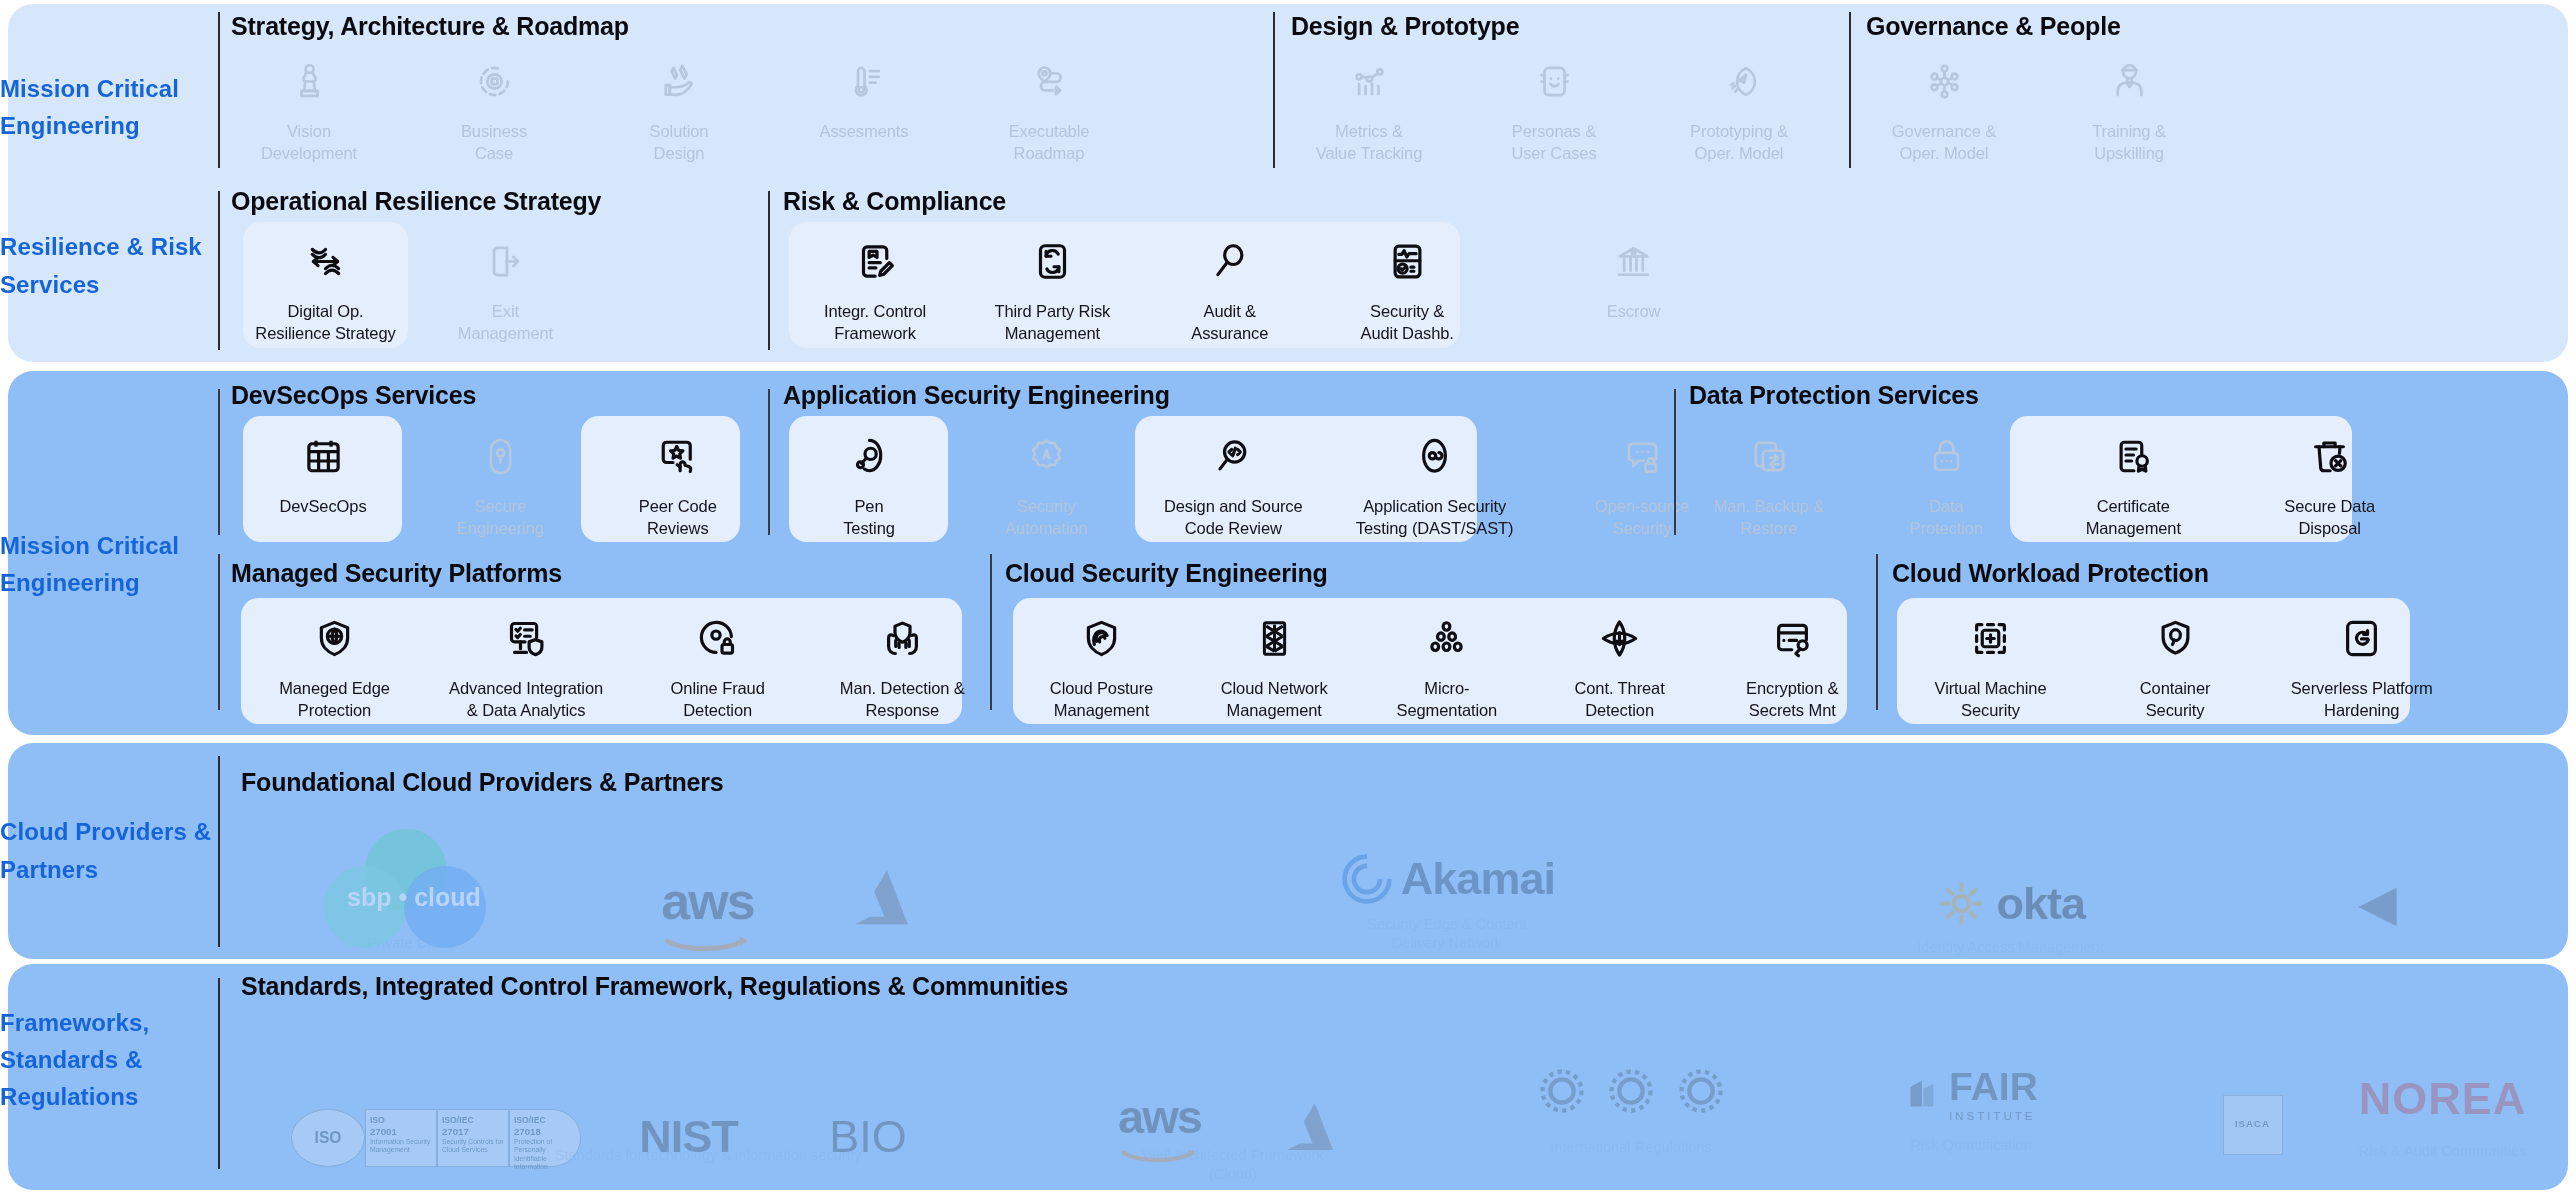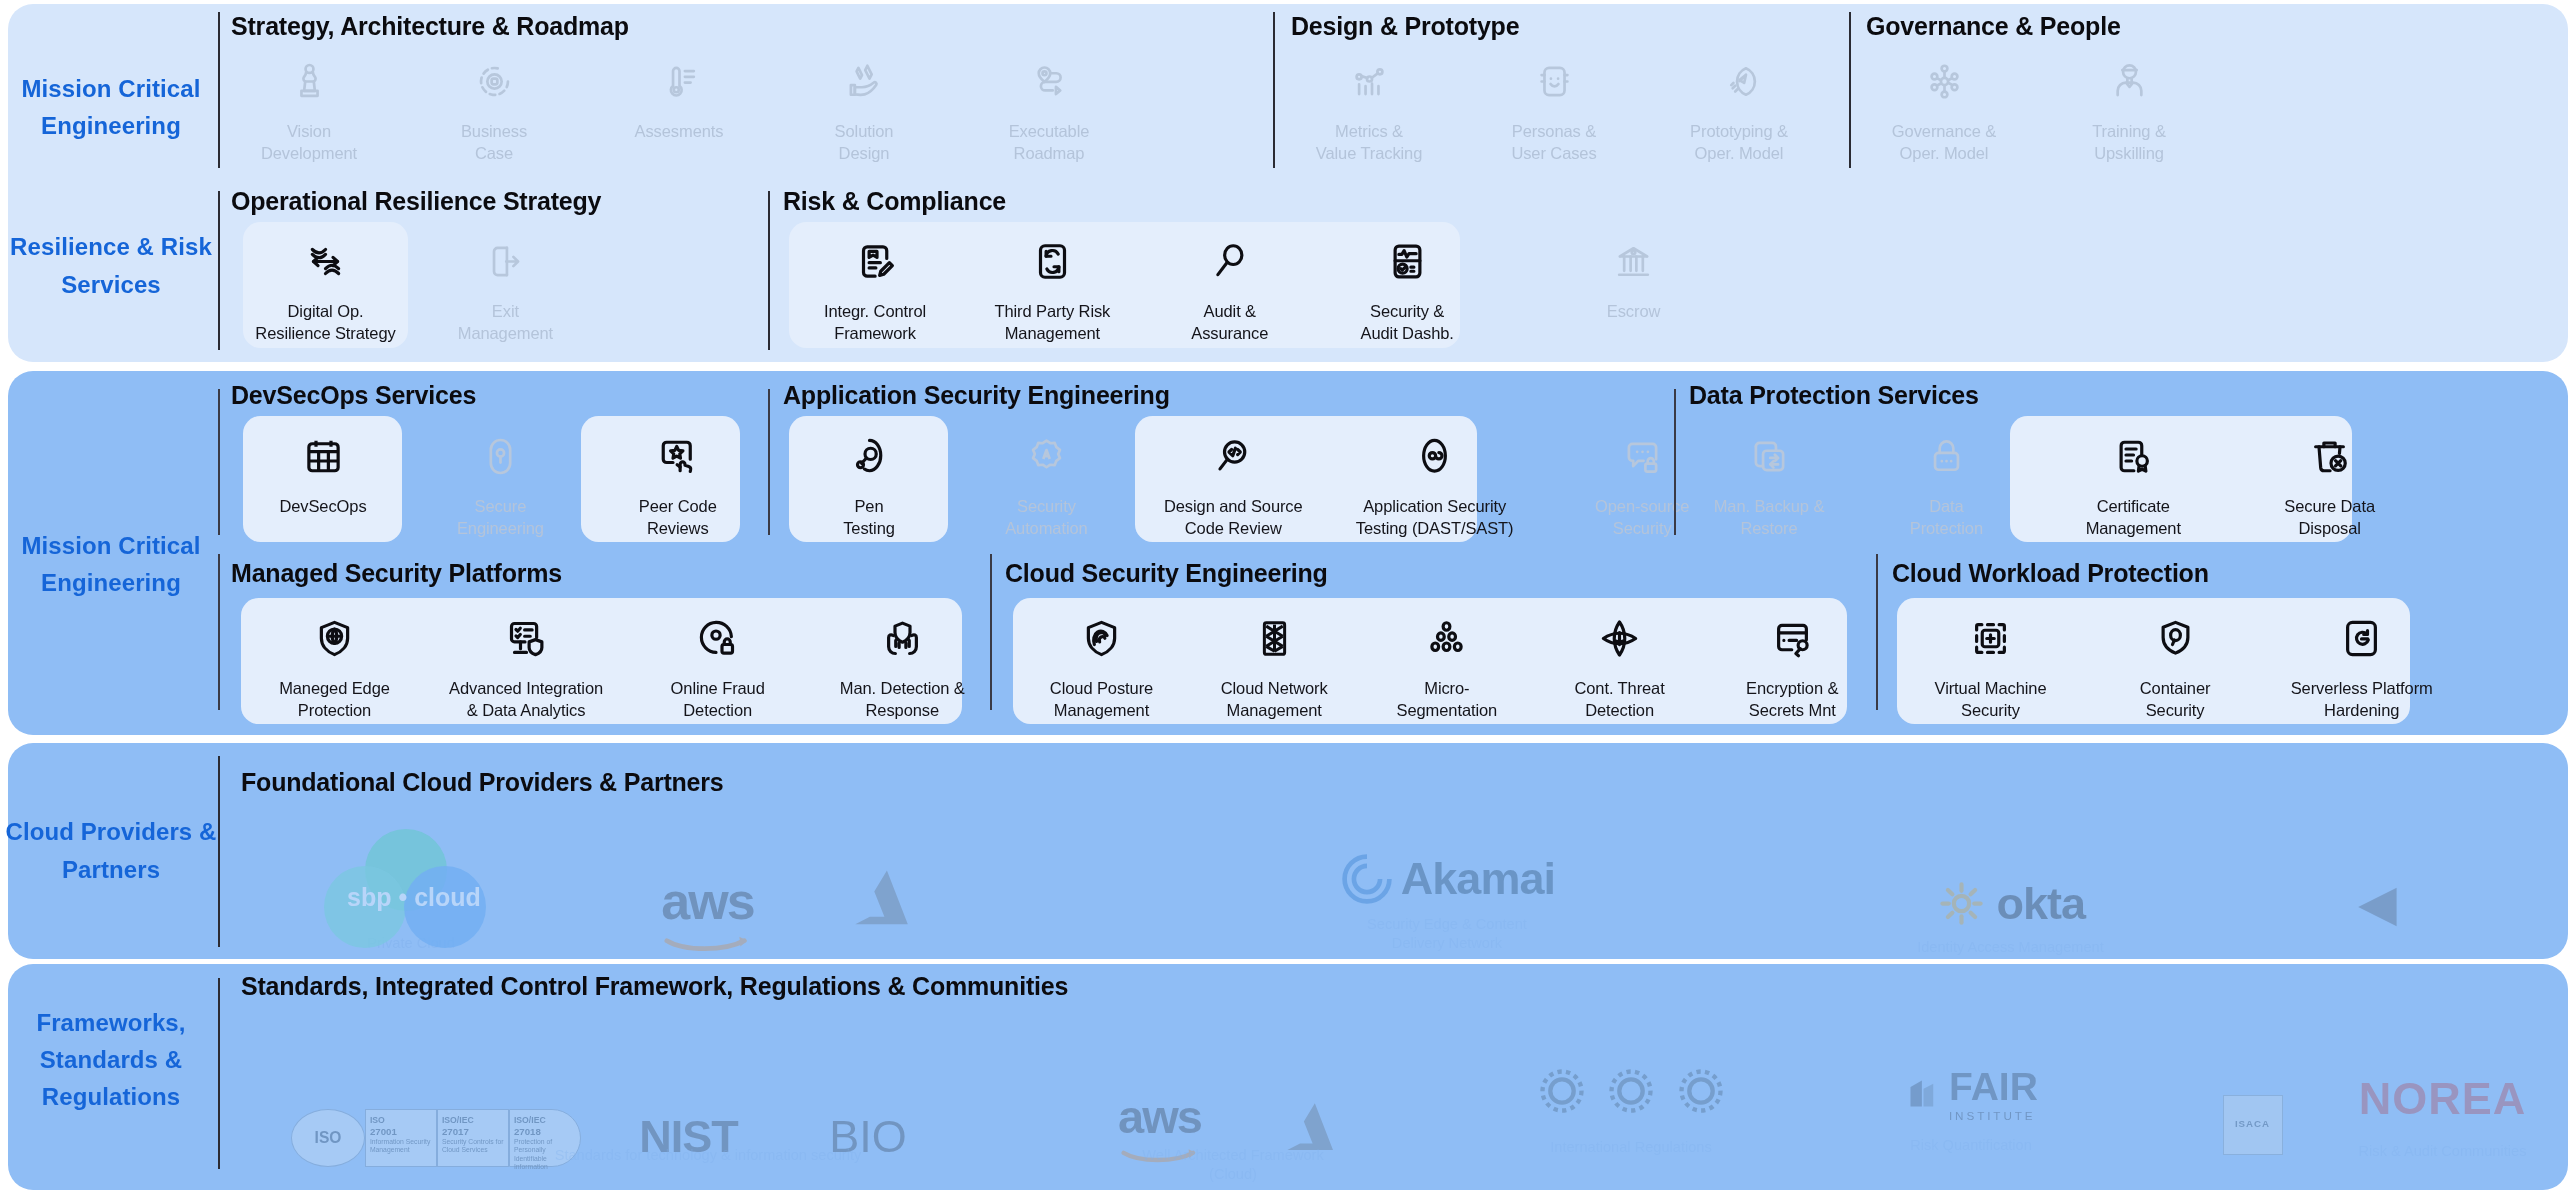--- a/index.html
+++ b/index.html
@@ -17,21 +17,21 @@
   .band-2 { top: 371px; height: 364px; background: #8fbdf5; }
   .band-3 { top: 743px; height: 216px; background: #8fbdf5; }
   .band-4 { top: 964px; height: 226px; background: #8fbdf5; }
 
   
   .rowlabel {
     position: absolute; left: 0; width: 222px;
     display: flex; flex-direction: column;
     align-items: center; justify-content: center;
     color: #1565d8; font-weight: 700; font-size: 24px; line-height: 1.55;
-    text-align: center; letter-spacing: 0.1px;
+    text-align: left; letter-spacing: 0.1px;
   }
 
   
   .vdiv { position: absolute; width: 1.9px; background: #2b2b33; }
   .vdiv.faint { background: #3a3a45; }
 
   
   .ghead {
     position: absolute; font-size: 25px; font-weight: 700;
     color: #0b0b0f; white-space: nowrap; letter-spacing: -0.2px;
@@ -116,39 +116,39 @@
             <path d="M19.5 12a7.5 7.5 0 1 1-5-7.1" stroke-dasharray="3.2 2.4"></path>
             <circle cx="12" cy="12" r="4"></circle>
             <rect x="10.4" y="10.4" width="3.2" height="3.2" rx="1"></rect>
           </svg>
         </div>
       <div class="lbl">Business
 Case</div>
     </div>
     <div class="tile off">
       <div class="ico">
-          <svg width="43" height="43" viewBox="0 0 24 24" fill="none" stroke-width="1.5" stroke-linecap="round">
-            <path d="M8.4 14.4V6.2a1.8 1.8 0 1 1 3.6 0v8.2a3 3 0 1 1-3.6 0z"></path>
-            <circle cx="10.2" cy="16.6" r="1.4"></circle>
-            <path d="M15 6.2h5M15 9.4h5M15 12.6h3.2"></path>
-          </svg>
-        </div>
-      <div class="lbl">Assesments</div>
-    </div>
-    <div class="tile off">
-      <div class="ico">
           <svg width="43" height="43" viewBox="0 0 24 24" fill="none" stroke-width="1.5" stroke-linejoin="round">
             <path d="M8.6 4.4l1 2 1 2-1 2-1-2-1-2z"></path>
             <path d="M13.6 3.2l1.2 2.4 1.2 2.4-1.2 2.4-1.2-2.4-1.2-2.4z"></path>
             <path d="M4.4 14h2.2v5.4H4.4z"></path>
             <path d="M6.6 15.2h4c2.6 0 5.4-1.6 6.6-2.6.8-.7 2 .4 1.3 1.4-1.3 1.9-4 4.6-6.4 5.2-1.6.4-4 .2-5.5 0z"></path>
           </svg>
         </div>
       <div class="lbl">Solution
 Design</div>
+    </div>
+    <div class="tile off">
+      <div class="ico">
+          <svg width="43" height="43" viewBox="0 0 24 24" fill="none" stroke-width="1.5" stroke-linecap="round">
+            <path d="M8.4 14.4V6.2a1.8 1.8 0 1 1 3.6 0v8.2a3 3 0 1 1-3.6 0z"></path>
+            <circle cx="10.2" cy="16.6" r="1.4"></circle>
+            <path d="M15 6.2h5M15 9.4h5M15 12.6h3.2"></path>
+          </svg>
+        </div>
+      <div class="lbl">Assesments</div>
     </div>
     <div class="tile off">
       <div class="ico">
           <svg width="43" height="43" viewBox="0 0 24 24" fill="none" stroke-width="1.5" stroke-linecap="round" stroke-linejoin="round">
             <path d="M9.2 4.2a3.2 3.2 0 0 1 3.2 3.2c0 2.2-3.2 4.8-3.2 4.8S6 9.6 6 7.4a3.2 3.2 0 0 1 3.2-3.2z"></path>
             <circle cx="9.2" cy="7.4" r="1.1"></circle>
             <path d="M12.4 7.4h3.4a2.4 2.4 0 0 1 0 4.8H9.6a2.4 2.4 0 0 0 0 4.8h4.2"></path>
             <path d="M15.6 15l2.4 2-2.4 2z"></path>
           </svg>
         </div>

